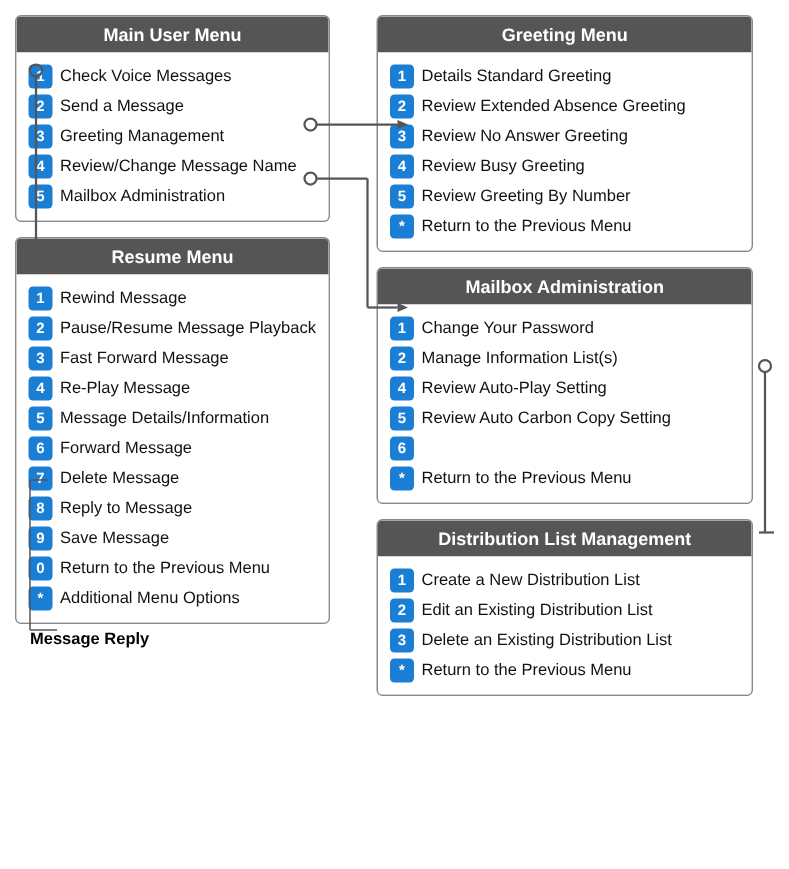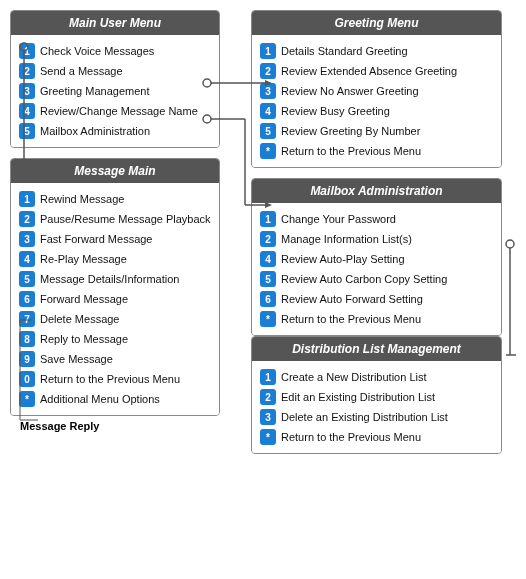--- a/index.html
+++ b/index.html
@@ -16,21 +16,20 @@
       border-radius: 4px;
       overflow: hidden;
     }
     .menu-header {
       background: #555;
       color: #fff;
       font-weight: bold;
       font-size: 12px;
       text-align: center;
       padding: 5px 8px;
-      font-style: italic;
     }
     .menu-items {
       padding: 6px 8px;
       background: #fff;
     }
     .menu-item {
       display: flex;
       align-items: center;
       gap: 5px;
       padding: 2px 0;
@@ -84,21 +83,21 @@
           <span class="item-label">Review/Change Message Name</span>
         </div>
         <div class="menu-item">
           <span class="badge">5</span>
           <span class="item-label">Mailbox Administration</span>
         </div>
       </div>
     </div>
 
     <div class="menu-box" style="margin-top:10px;">
-      <div class="menu-header">Message Main</div>
+      <div class="menu-header">Resume Menu</div>
       <div class="menu-items">
         <div class="menu-item">
           <span class="badge">1</span>
           <span class="item-label">Rewind Message</span>
         </div>
         <div class="menu-item">
           <span class="badge">2</span>
           <span class="item-label">Pause/Resume Message Playback</span>
         </div>
         <div class="menu-item">
@@ -191,30 +190,29 @@
         <div class="menu-item">
           <span class="badge">4</span>
           <span class="item-label">Review Auto-Play Setting</span>
         </div>
         <div class="menu-item">
           <span class="badge">5</span>
           <span class="item-label">Review Auto Carbon Copy Setting</span>
         </div>
         <div class="menu-item">
           <span class="badge">6</span>
-          <span class="item-label">Review Auto Forward Setting</span>
-        </div>
-        <div class="menu-item">
-          <span class="badge star">*</span>
-          <span class="item-label">Return to the Previous Menu</span>
-        </div>
-      </div>
-    </div>
-
-    <div class="menu-box" style="">
+        </div>
+        <div class="menu-item">
+          <span class="badge star">*</span>
+          <span class="item-label">Return to the Previous Menu</span>
+        </div>
+      </div>
+    </div>
+
+    <div class="menu-box" style="margin-top:10px;">
       <div class="menu-header">Distribution List Management</div>
       <div class="menu-items">
         <div class="menu-item">
           <span class="badge">1</span>
           <span class="item-label">Create a New Distribution List</span>
         </div>
         <div class="menu-item">
           <span class="badge">2</span>
           <span class="item-label">Edit an Existing Distribution List</span>
         </div>

